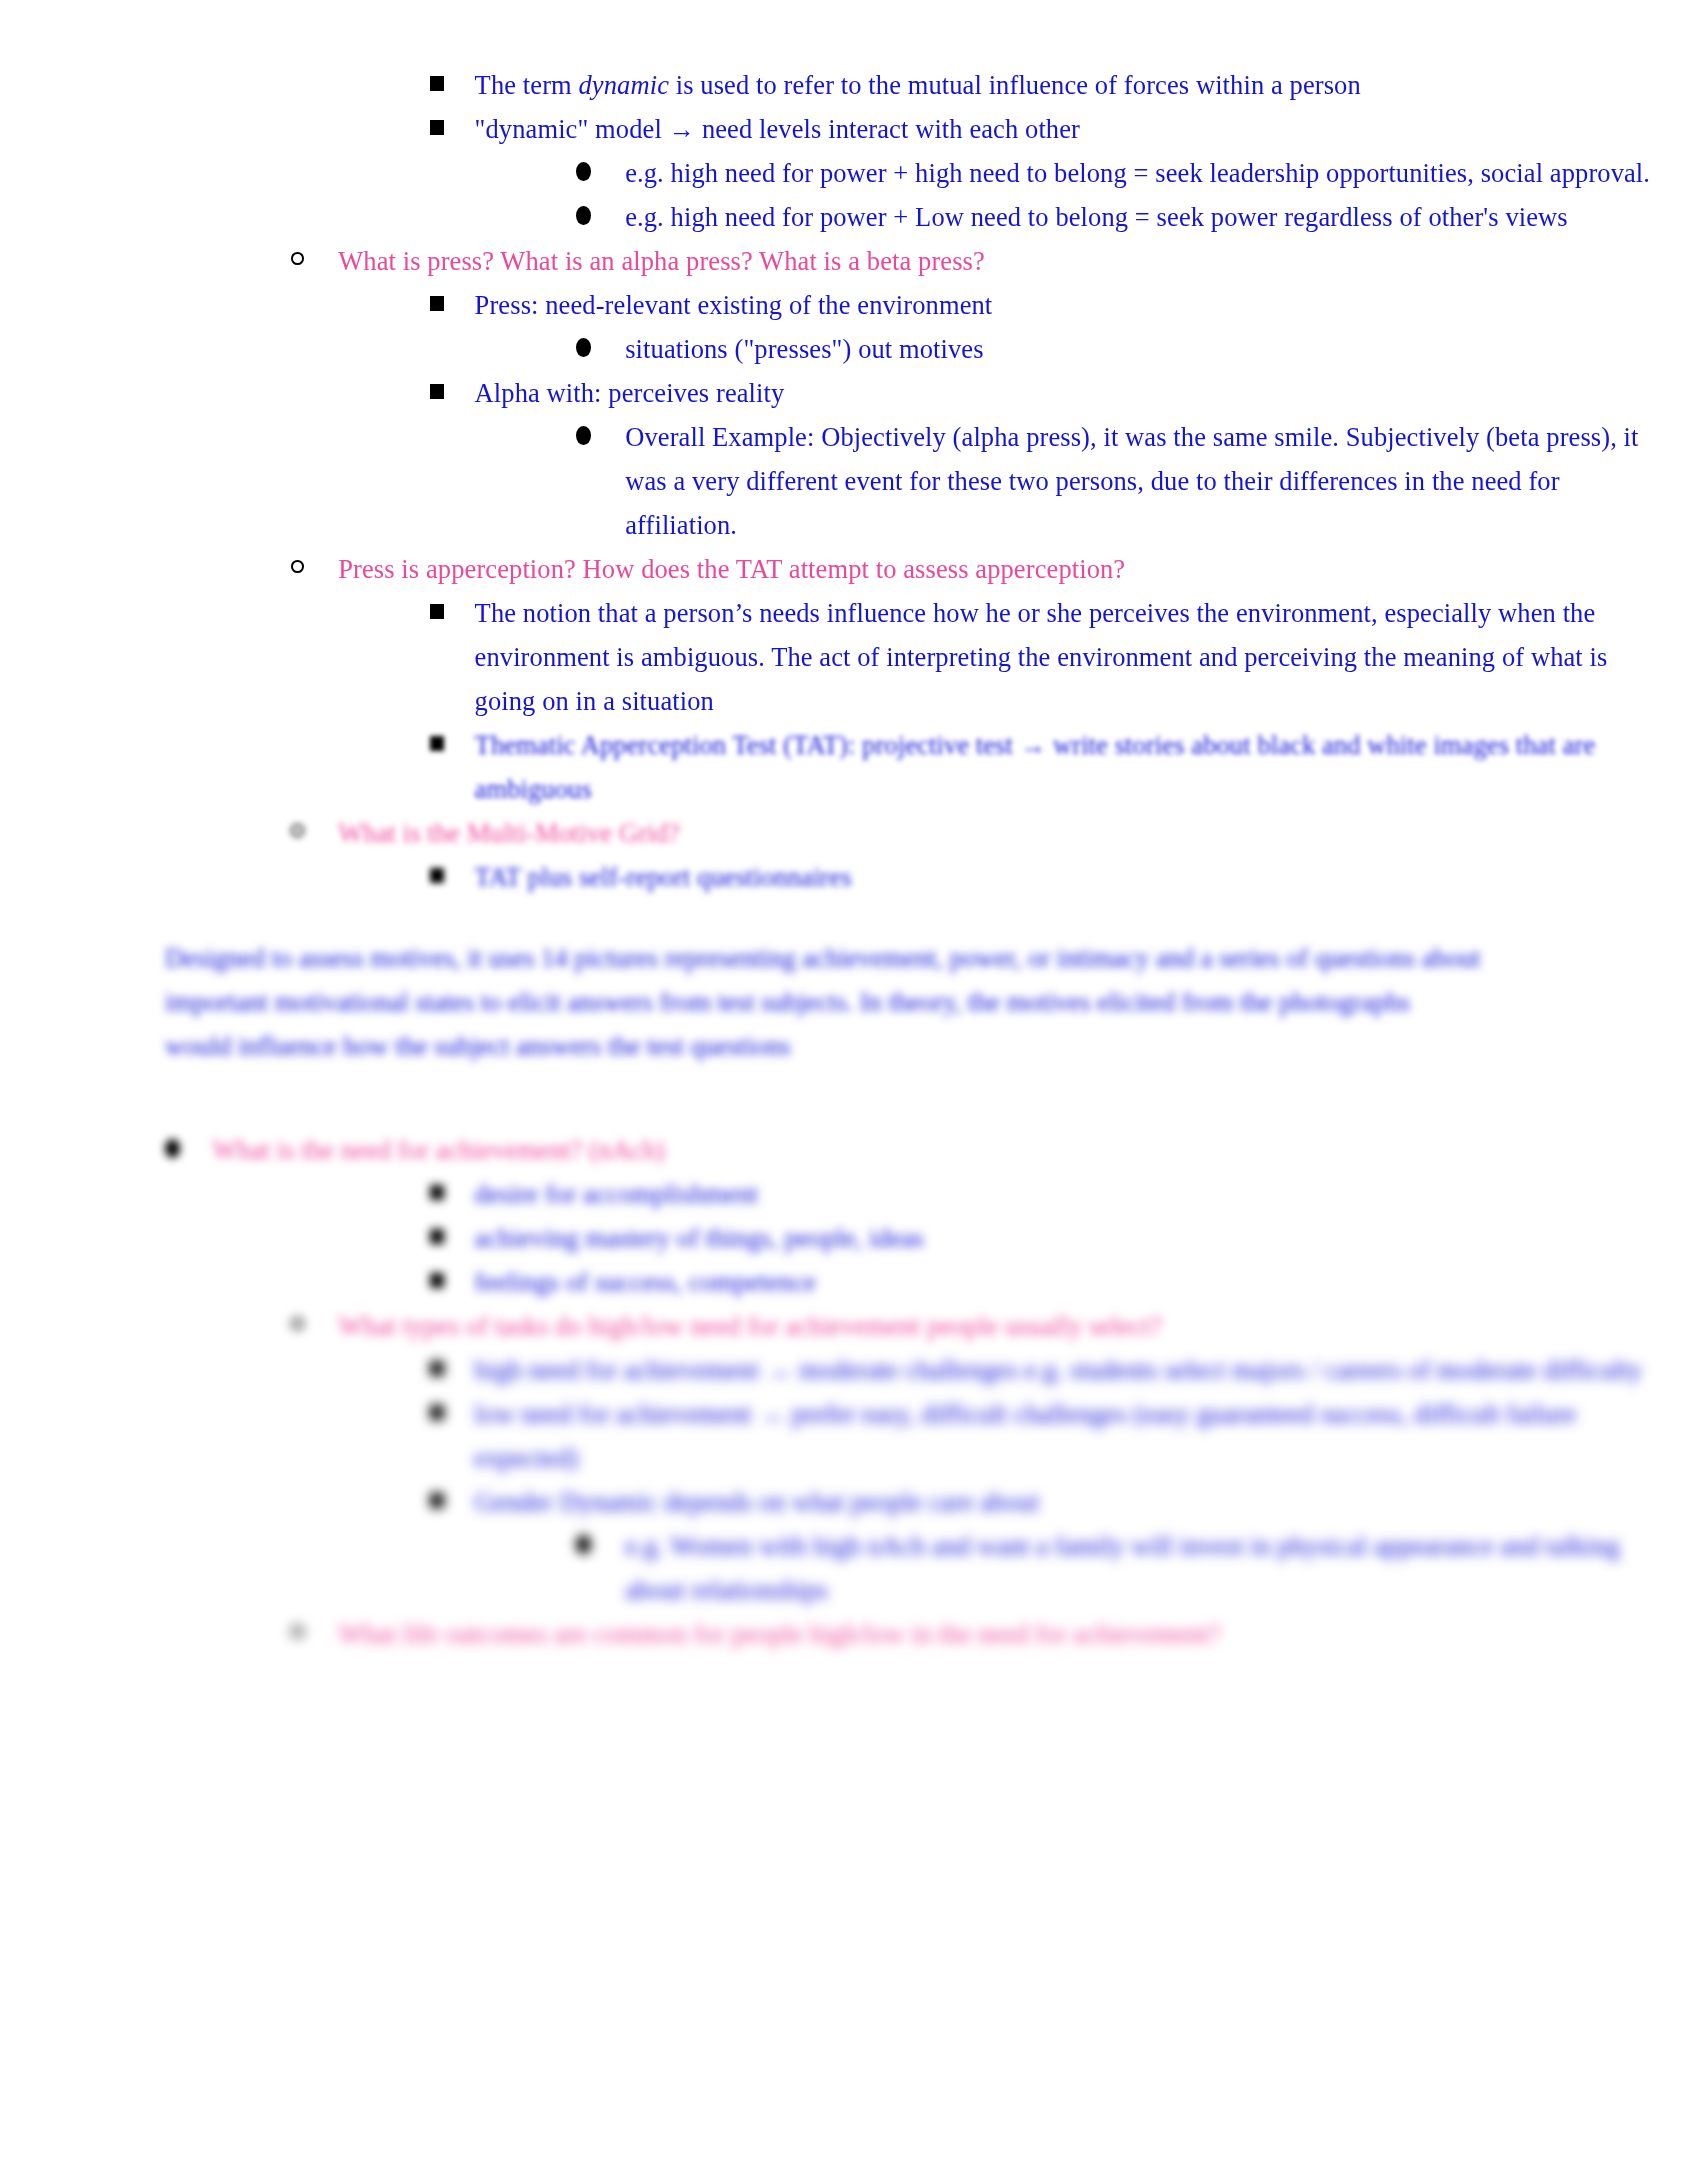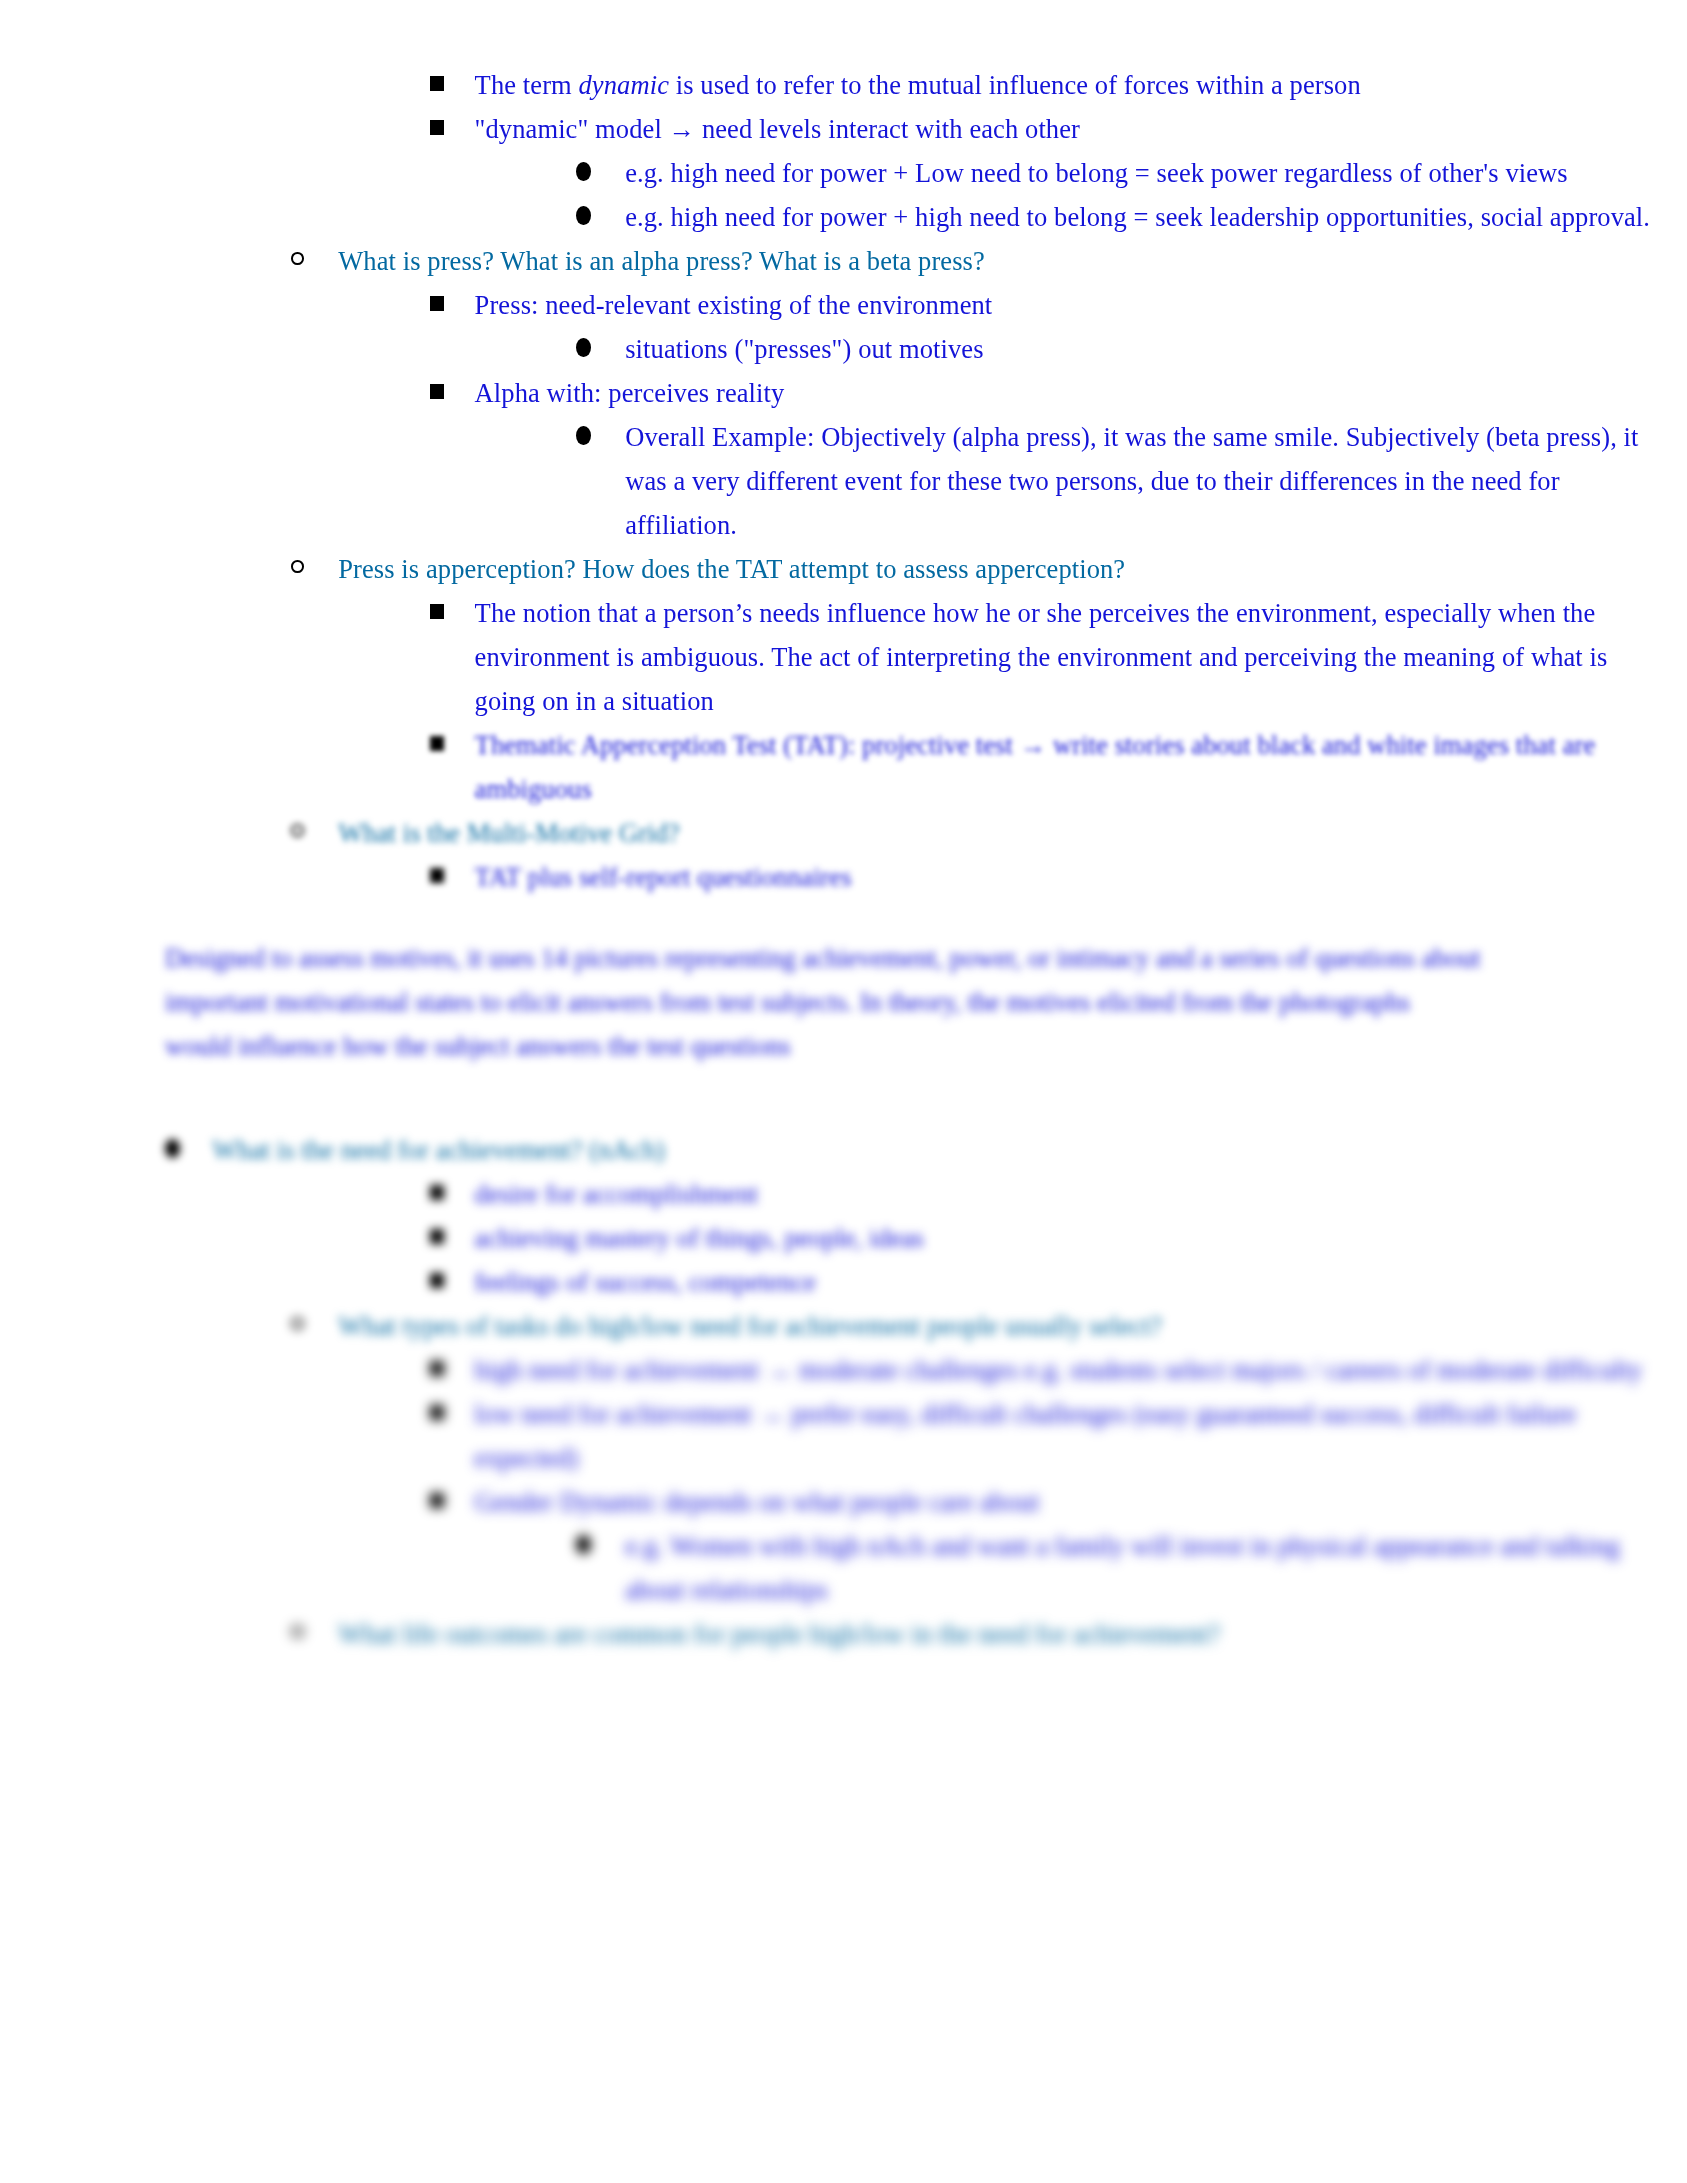--- a/index.html
+++ b/index.html
@@ -28,21 +28,21 @@
   
   .row {
     position: relative;
     display: flex;
     align-items: flex-start;
     font-size: 26.5px;
     line-height: 44px;
     color: #1414d8;
     letter-spacing: 0.1px;
   }
-  .row.black { color: #0369a1; }
+  .row.black { color: #ec4899; }
 
   .marker {
     flex: 0 0 auto;
     width: 40px;
     text-align: left;
     line-height: 44px;
     position: relative;
   }
   .txt {
     flex: 1 1 auto;
@@ -133,25 +133,25 @@
         <div class="row lvl-sq b0">
           <span class="marker"><span class="bul-square"></span></span>
           <span class="txt"><span>The term </span><span class="ital">dynamic</span><span> is used to refer to the mutual influence of forces within a person</span></span>
         </div>
         <div class="row lvl-sq b0">
           <span class="marker"><span class="bul-square"></span></span>
           <span class="txt"><span>"dynamic" model → need levels interact with each other</span></span>
         </div>
         <div class="row lvl-disc b0">
           <span class="marker"><span class="bul-disc"></span></span>
+          <span class="txt"><span>e.g. high need for power + high need to belong = seek leadership opportunities, social approval.</span></span>
+        </div>
+        <div class="row lvl-disc b0">
+          <span class="marker"><span class="bul-disc"></span></span>
           <span class="txt"><span>e.g. high need for power + Low need to belong = seek power regardless of other's views</span></span>
-        </div>
-        <div class="row lvl-disc b0">
-          <span class="marker"><span class="bul-disc"></span></span>
-          <span class="txt"><span>e.g. high need for power + high need to belong = seek leadership opportunities, social approval.</span></span>
         </div>
         <div class="row lvl-o black b0">
           <span class="marker"><span class="bul-circle"></span></span>
           <span class="txt"><span>What is press?  What is an alpha press?  What is a beta press?</span></span>
         </div>
         <div class="row lvl-sq b0">
           <span class="marker"><span class="bul-square"></span></span>
           <span class="txt"><span class="bold">Press:</span><span> need-relevant existing of the environment</span></span>
         </div>
         <div class="row lvl-disc b0">

